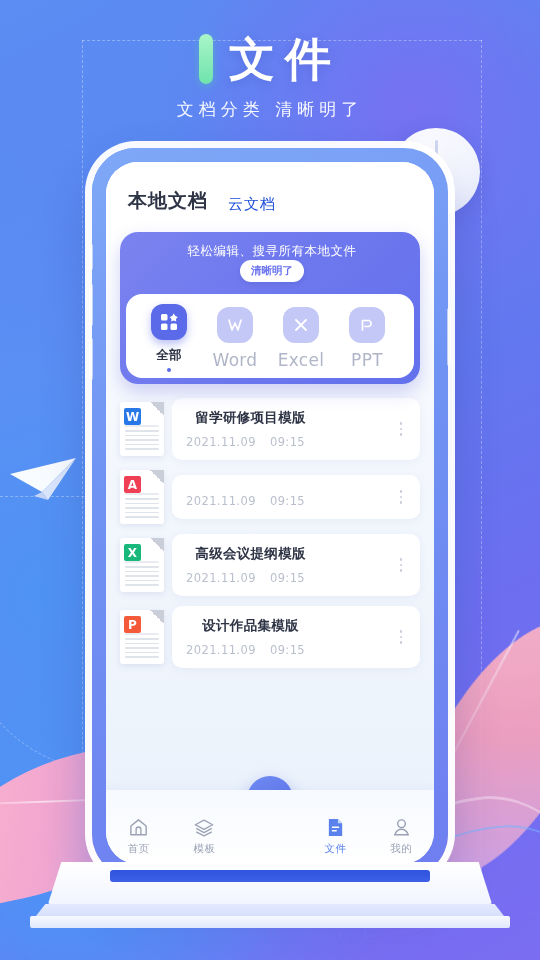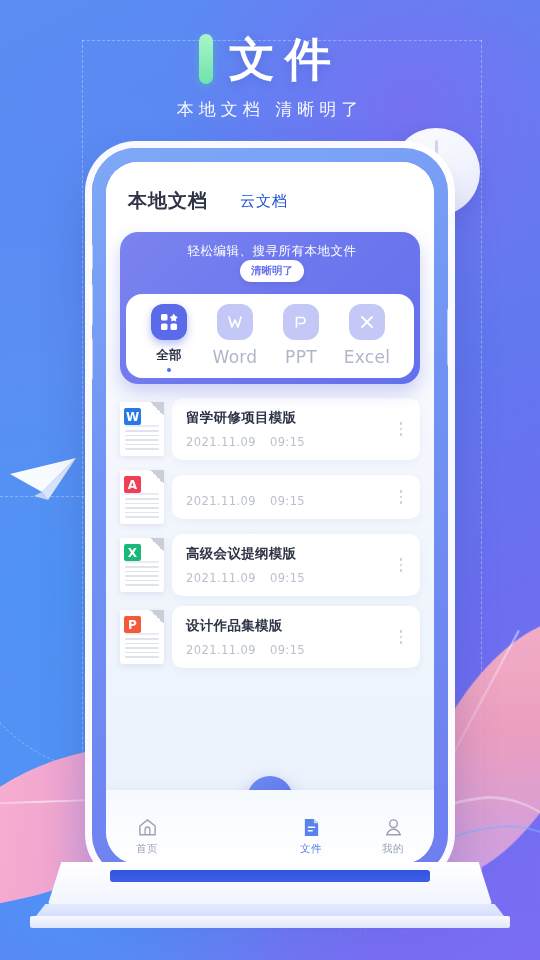--- a/index.html
+++ b/index.html
@@ -138,21 +138,21 @@
   .bs3{top:190px;height:42px;}
   .btn-power{position:absolute;right:-3px;top:160px;width:4px;height:58px;border-radius:3px;background:rgba(255,255,255,.55);}
 
   .screen{
     position:absolute;left:14px;top:14px;right:14px;bottom:14px;
     border-radius:32px;overflow:hidden;
     background:linear-gradient(180deg,#ffffff 0%,#ffffff 12%,#f4f7fd 40%,#eef4fc 75%,#e9f1fb 100%);
   }
 
   
-  .tabs{display:flex;align-items:center;gap:32px;padding:26px 0 0 22px;background:#fff;}
+  .tabs{display:flex;align-items:flex-end;gap:20px;padding:26px 0 0 22px;background:#fff;}
   .tab-a{font-size:19px;font-weight:bold;color:#2e3446;letter-spacing:1px;
          font-family:"DejaVu Sans","Liberation Sans",sans-serif;}
   .tab-i{font-size:15px;color:#1d4ed8;letter-spacing:1px;
          font-family:Liberation Serif, serif;}
   .tabs-pad{height:18px;background:#fff;}
 
   
   .banner-wrap{padding:0 14px;}
   .banner{
     position:relative;border-radius:18px;overflow:hidden;
@@ -163,21 +163,21 @@
   .banner-text{font-size:12.5px;color:#fff;letter-spacing:.5px;
                font-family:"DejaVu Sans","Liberation Sans",sans-serif;}
   .banner-btn{
     background:#fff;color:#6872ee;font-size:10.5px;border-radius:11px;
     padding:4px 11px;white-space:nowrap;font-weight:bold;
     font-family:"DejaVu Sans","Liberation Sans",sans-serif;
     box-shadow:0 2px 5px rgba(50,60,150,.16);
   }
   .cats{
     background:#fff;border-radius:16px;margin:0 6px 6px 6px;
-    display:flex;align-items:flex-start;padding:10px 0 6px 10px;overflow:hidden;
+    display:flex;align-items:center;padding:10px 0 6px 10px;overflow:hidden;
   }
   .cat{width:66px;flex:0 0 66px;text-align:center;}
   .cat-ic{
     width:36px;height:36px;border-radius:12px;margin:0 auto 7px auto;
     display:flex;align-items:center;justify-content:center;
     background:#c3c8f6;
   }
   .cat.active .cat-ic{background:#5b6ae8;box-shadow:0 4px 9px rgba(91,106,232,.42);}
   .cat-lb{font-size:17px;color:#b0b6c8;letter-spacing:.3px;
           font-family:"DejaVu Sans","Liberation Sans",sans-serif;}
@@ -205,21 +205,21 @@
   .doc-lines{position:absolute;left:5px;right:5px;bottom:6px;}
   .doc-lines i{display:block;height:1.6px;background:#dfe3ea;border-radius:1px;margin-top:3px;}
   .doc-lines i:first-child{background:#e8ebf1;}
 
   .file-card{
     flex:1;background:#fff;border-radius:10px;padding:11px 14px;
     display:flex;align-items:center;justify-content:space-between;
     box-shadow:0 2px 8px rgba(90,110,170,.07);
   }
   .file-name{font-size:13.5px;color:#2e3446;font-weight:bold;letter-spacing:.3px;
-             font-family:"DejaVu Sans","Liberation Sans",sans-serif;}
+             font-family:"DejaVu Sans","Liberation Sans",sans-serif;text-align:center;}
   .file-meta{margin-top:8px;font-size:11.5px;color:#b9bfcc;letter-spacing:.4px;
              font-family:"DejaVu Sans","Liberation Sans",sans-serif;}
   .file-meta span{margin-right:10px;}
   .dots{display:flex;flex-direction:column;gap:3px;padding:4px;}
   .dots i{width:2.5px;height:2.5px;border-radius:50%;background:#c8cdd9;display:block;}
 
   
   .navbar{
     position:absolute;left:0;right:0;bottom:0;height:66px;
     background:linear-gradient(180deg,#f6f9fe 0%,#ffffff 100%);
@@ -301,21 +301,21 @@
     <div class="hand h-min"></div>
     <div class="hand h-hour"></div>
     <div class="pin"></div>
   </div>
 
   <div class="title-wrap">
     <div class="title-row">
       <div class="title-bar"></div>
       <div class="title-text">文件</div>
     </div>
-    <div class="subtitle">本地文档 清晰明了</div>
+    <div class="subtitle">文档分类 清晰明了</div>
   </div>
 
   <div class="phone">
     <div class="btn-side bs1"></div>
     <div class="btn-side bs2"></div>
     <div class="btn-side bs3"></div>
     <div class="btn-power"></div>
 
     <div class="screen">
 
@@ -352,33 +352,33 @@
                 <svg width="20" height="20" viewBox="0 0 20 20">
                   <path d="M4 5 L7 15 L10 8 L13 15 L16 5" stroke="#fff" stroke-width="1.7" fill="none" stroke-linecap="round" stroke-linejoin="round"></path>
                 </svg>
               </div>
               <div class="cat-lb">Word</div>
             </div>
 
             <div class="cat">
               <div class="cat-ic">
                 <svg width="20" height="20" viewBox="0 0 20 20">
-                  <path d="M5.5 15 L5.5 5.5 L12 5.5 A3.2 3.2 0 0 1 12 11.5 L8 11.5" stroke="#fff" stroke-width="1.7" fill="none" stroke-linecap="round" stroke-linejoin="round"></path>
+                  <path d="M5 5 L15 15 M15 5 L5 15" stroke="#fff" stroke-width="1.9" stroke-linecap="round"></path>
                 </svg>
               </div>
-              <div class="cat-lb">PPT</div>
+              <div class="cat-lb">Excel</div>
             </div>
 
             <div class="cat">
               <div class="cat-ic">
                 <svg width="20" height="20" viewBox="0 0 20 20">
-                  <path d="M5 5 L15 15 M15 5 L5 15" stroke="#fff" stroke-width="1.9" stroke-linecap="round"></path>
+                  <path d="M5.5 15 L5.5 5.5 L12 5.5 A3.2 3.2 0 0 1 12 11.5 L8 11.5" stroke="#fff" stroke-width="1.7" fill="none" stroke-linecap="round" stroke-linejoin="round"></path>
                 </svg>
               </div>
-              <div class="cat-lb">Excel</div>
+              <div class="cat-lb">PPT</div>
             </div>
 
             <div class="cat">
 
               <div class="cat-lb">其他</div>
             </div>
 
           </div>
         </div>
       </div>
@@ -512,20 +512,30 @@
         <div class="nav-item">
           <div class="nav-ic">
             <svg width="21" height="21" viewBox="0 0 22 22">
               <path d="M3 9.5 L11 3 L19 9.5 L19 18.5 L3 18.5 Z" fill="none" stroke="#9aa2b4" stroke-width="1.5" stroke-linejoin="round"></path>
               <path d="M8.5 18.5 L8.5 13 A2.5 2.5 0 0 1 13.5 13 L13.5 18.5" fill="none" stroke="#9aa2b4" stroke-width="1.4"></path>
             </svg>
           </div>
           <div class="nav-lb">首页</div>
         </div>
 
+        <div class="nav-item">
+          <div class="nav-ic">
+            <svg width="22" height="21" viewBox="0 0 24 22">
+              <path d="M12 3 L21.5 8 L12 13 L2.5 8 Z" fill="none" stroke="#9aa2b4" stroke-width="1.5" stroke-linejoin="round"></path>
+              <path d="M3.5 12 L12 16.5 L20.5 12" fill="none" stroke="#9aa2b4" stroke-width="1.5" stroke-linejoin="round"></path>
+              <path d="M3.5 15.8 L12 20.2 L20.5 15.8" fill="none" stroke="#9aa2b4" stroke-width="1.5" stroke-linejoin="round"></path>
+            </svg>
+          </div>
+          <div class="nav-lb">模板</div>
+        </div>
 
         <div class="fab-slot"></div>
 
         <div class="nav-item active">
           <div class="nav-ic">
             <svg width="19" height="21" viewBox="0 0 20 22">
               <path d="M3 2 H12.5 L17 6.5 V20 H3 Z" fill="#5b82ec" rx="2"></path>
               <path d="M12.5 2 L12.5 6.5 L17 6.5 Z" fill="#c6d8fb"></path>
               <rect x="6" y="10" width="8" height="1.6" rx="0.8" fill="#ffffff"></rect>
               <rect x="6" y="13.5" width="5.5" height="1.6" rx="0.8" fill="#ffffff"></rect>

